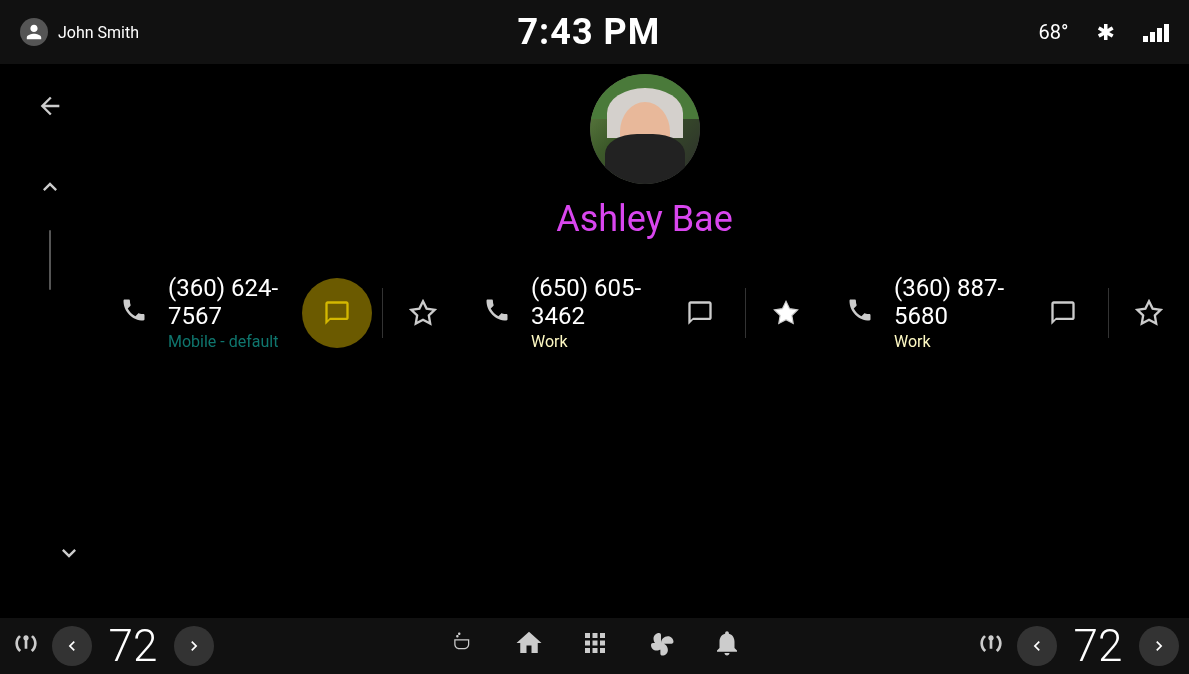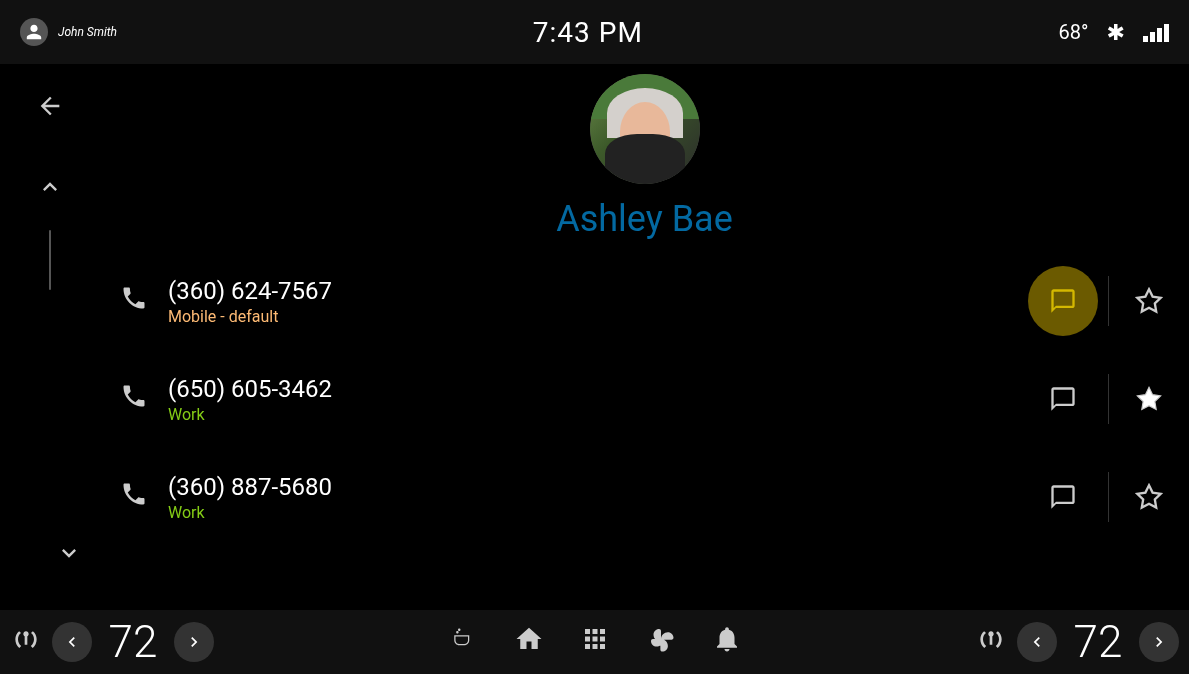--- a/index.html
+++ b/index.html
@@ -24,28 +24,28 @@
       justify-content: space-between;
       padding: 0 20px;
       z-index: 10;
     }
     .status-left {
       display: flex;
       align-items: center;
       gap: 10px;
     }
     .status-center {
-      font-size: 28px;
-      font-weight: 400;
+      font-size: 36px;
+      font-weight: 700;
       letter-spacing: 1px;
     }
     .status-right {
       display: flex;
       align-items: center;
-      gap: 18px;
+      gap: 28px;
       font-size: 20px;
     }
     .person-icon {
       width: 28px;
       height: 28px;
       border-radius: 50%;
       background: #555;
       display: flex;
       align-items: center;
       justify-content: center;
@@ -162,29 +162,29 @@
       height: 45px;
       background: #4a7a3a;
       top: 0;
       left: 0;
       border-radius: 50% 50% 0 0;
     }
 
     .contact-name {
       font-size: 36px;
       font-weight: 400;
-      margin-bottom: 12px;
-      color: #0369a1;
+      margin-bottom: 20px;
+      color: #d946ef;
     }
 
     
     .phone-list {
       width: 100%;
       display: flex;
-      flex-direction: column;
+      flex-direction: row;
       gap: 0;
     }
     .phone-entry {
       display: flex;
       align-items: center;
       padding: 14px 0 14px 20px;
       width: 100%;
     }
     .phone-icon {
       font-size: 26px;
@@ -194,26 +194,26 @@
     }
     .phone-info {
       flex: 1;
     }
     .phone-number {
       font-size: 24px;
       color: #fff;
     }
     .phone-label {
       font-size: 16px;
-      color: #fdba74;
+      color: #0f766e;
       margin-top: 2px;
     }
     .phone-label-gray {
       font-size: 16px;
-      color: #84cc16;
+      color: #fef9c3;
       margin-top: 2px;
     }
 
     
     .row-actions {
       display: flex;
       align-items: center;
       margin-right: 10px;
     }
     .msg-btn {
@@ -248,21 +248,21 @@
       justify-content: center;
       font-size: 28px;
       cursor: pointer;
       color: #aaa;
     }
 
     
     #bottom-bar {
       position: absolute;
       bottom: 0; left: 0; right: 0;
-      height: 64px;
+      height: 56px;
       background: #111;
       display: flex;
       align-items: center;
       justify-content: space-between;
       padding: 0 10px;
     }
 
     .temp-control {
       display: flex;
       align-items: center;
@@ -314,21 +314,21 @@
 </head>
 <body>
 
 <div id="status-bar">
   <div class="status-left">
     <div class="person-icon">
       <svg width="18" height="18" viewBox="0 0 24 24" fill="#fff">
         <path d="M12 12c2.7 0 4.8-2.1 4.8-4.8S14.7 2.4 12 2.4 7.2 4.5 7.2 7.2 9.3 12 12 12zm0 2.4c-3.2 0-9.6 1.6-9.6 4.8v2.4h19.2v-2.4c0-3.2-6.4-4.8-9.6-4.8z"></path>
       </svg>
     </div>
-    <span style="font-size:12px;font-style:italic;">John Smith</span>
+    <span style="font-size:16px;">John Smith</span>
   </div>
   <div class="status-center">7:43 PM</div>
   <div class="status-right">
     <span>68°</span>
     <span style="font-size:22px;">✱</span>
     <div class="signal-bars">
       <div class="signal-bar" style="height:6px;"></div>
       <div class="signal-bar" style="height:10px;"></div>
       <div class="signal-bar" style="height:14px;"></div>
       <div class="signal-bar" style="height:18px;"></div>

